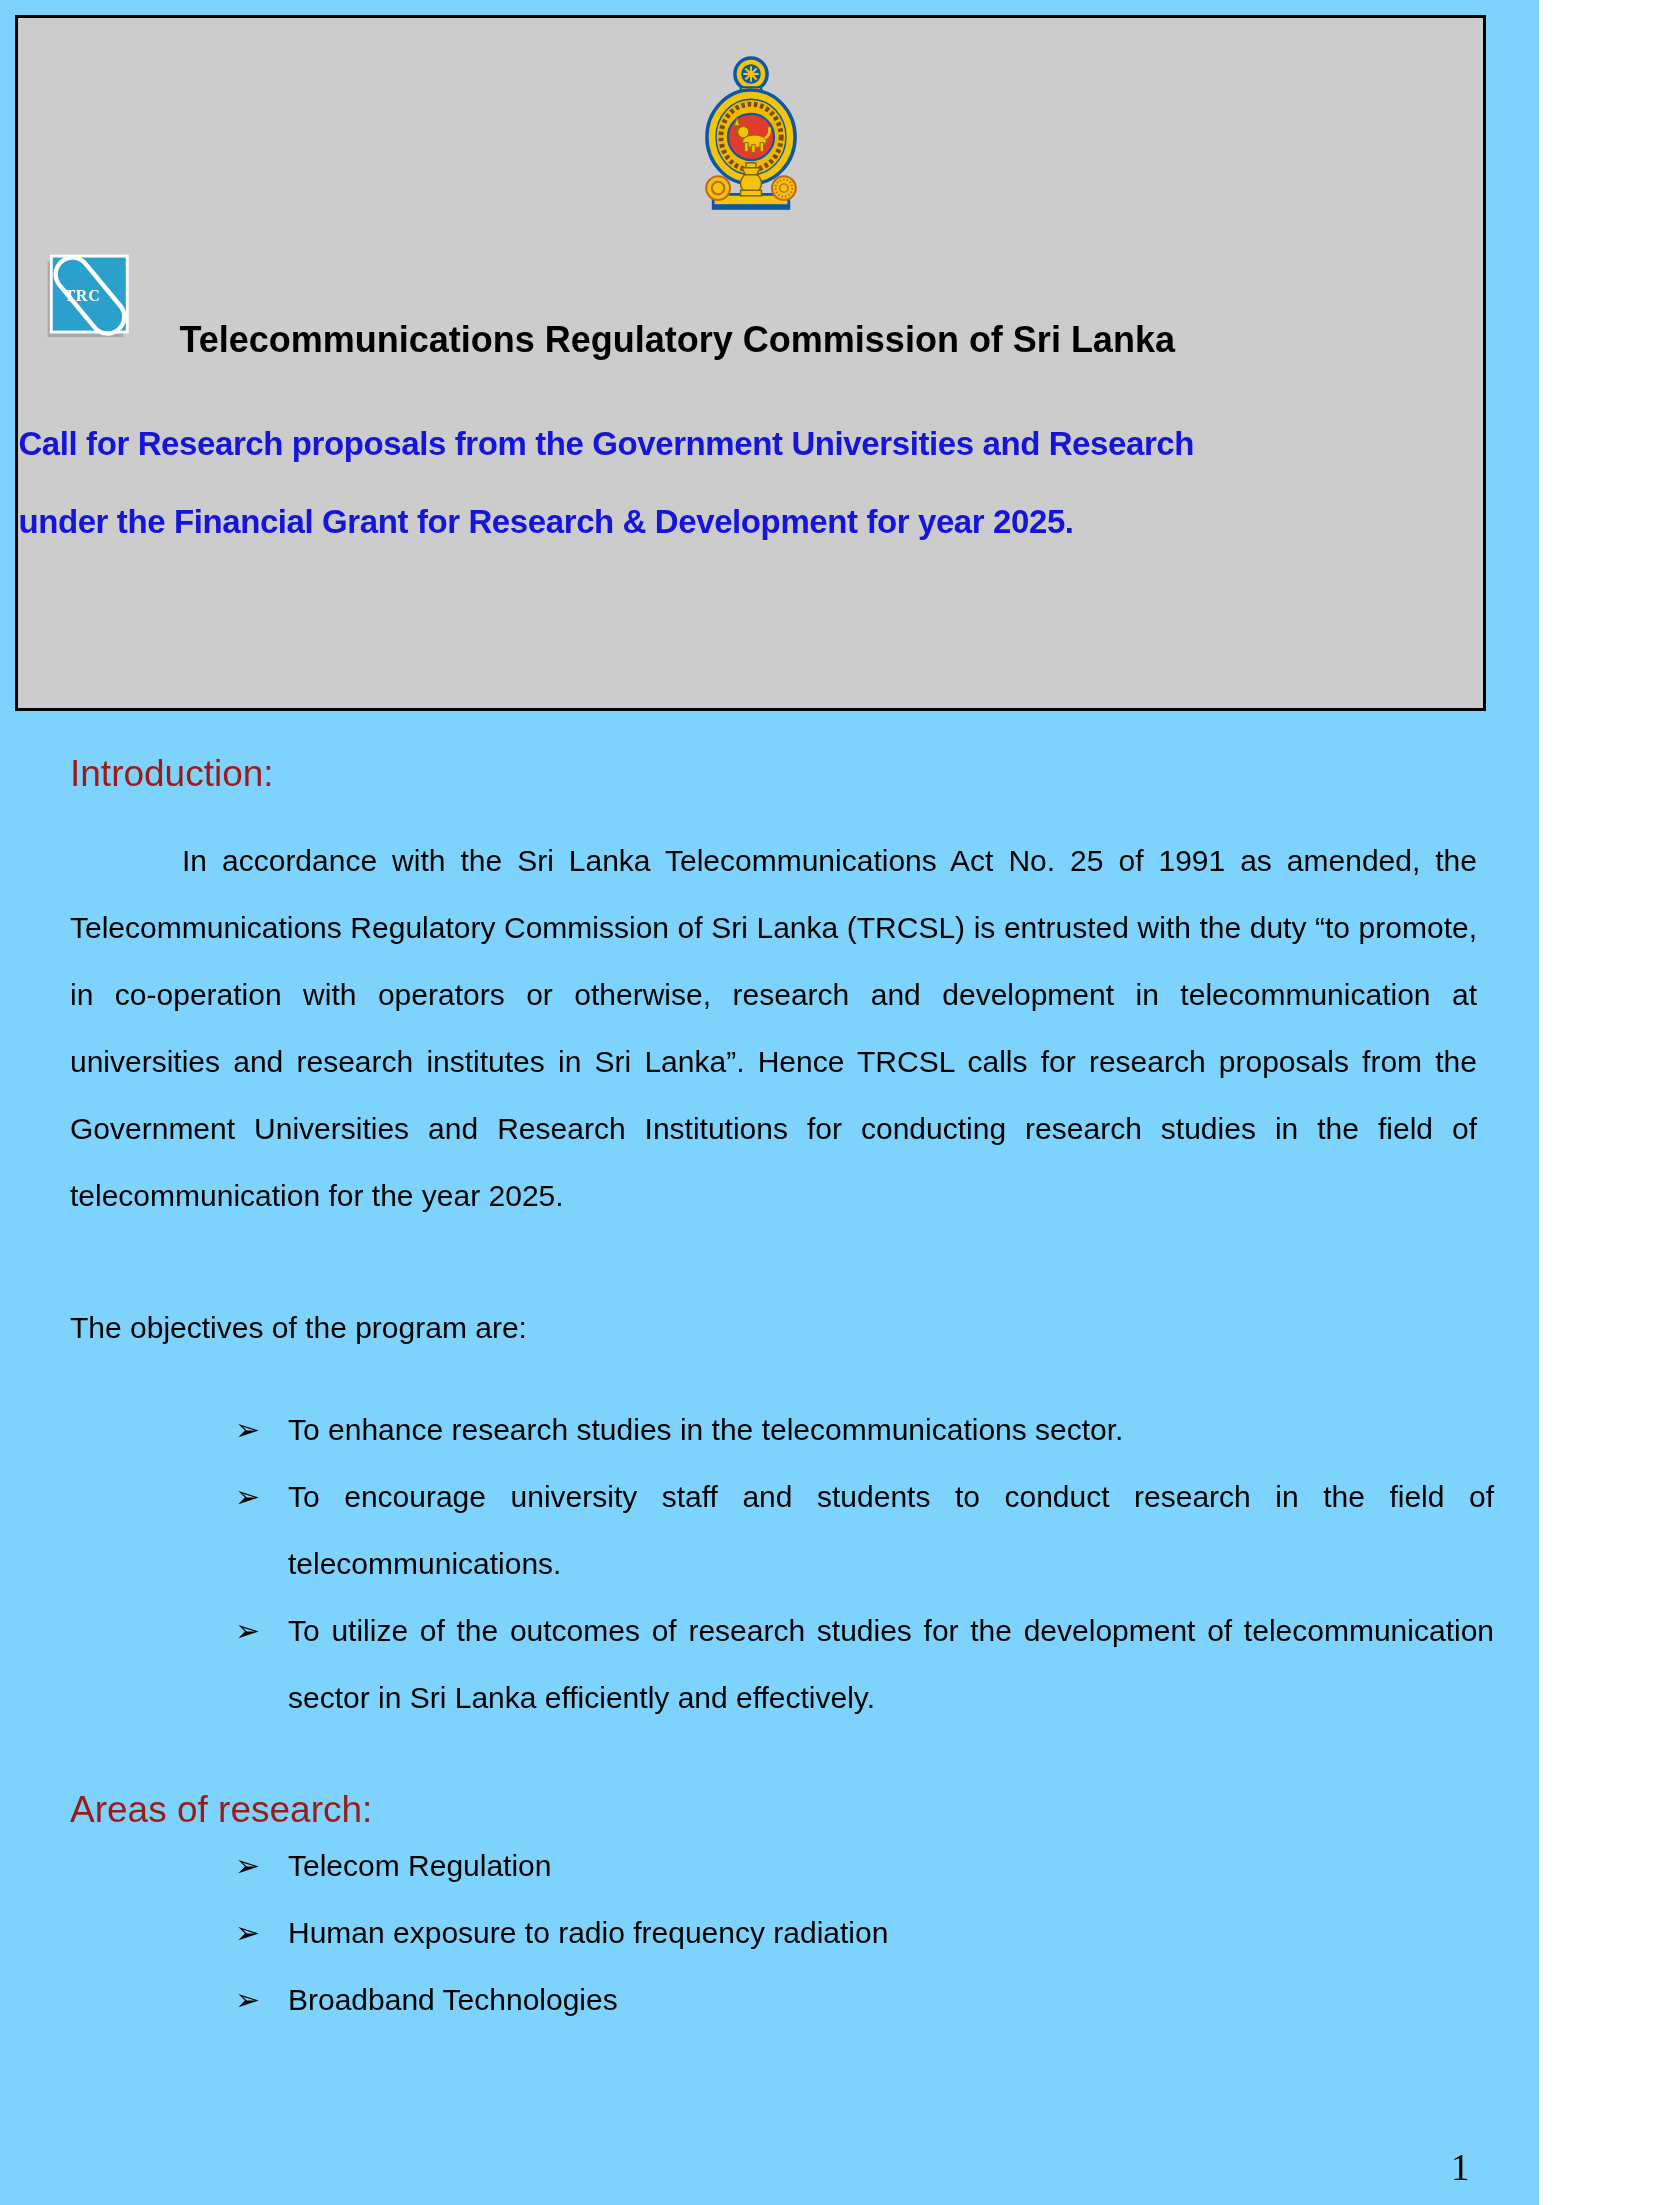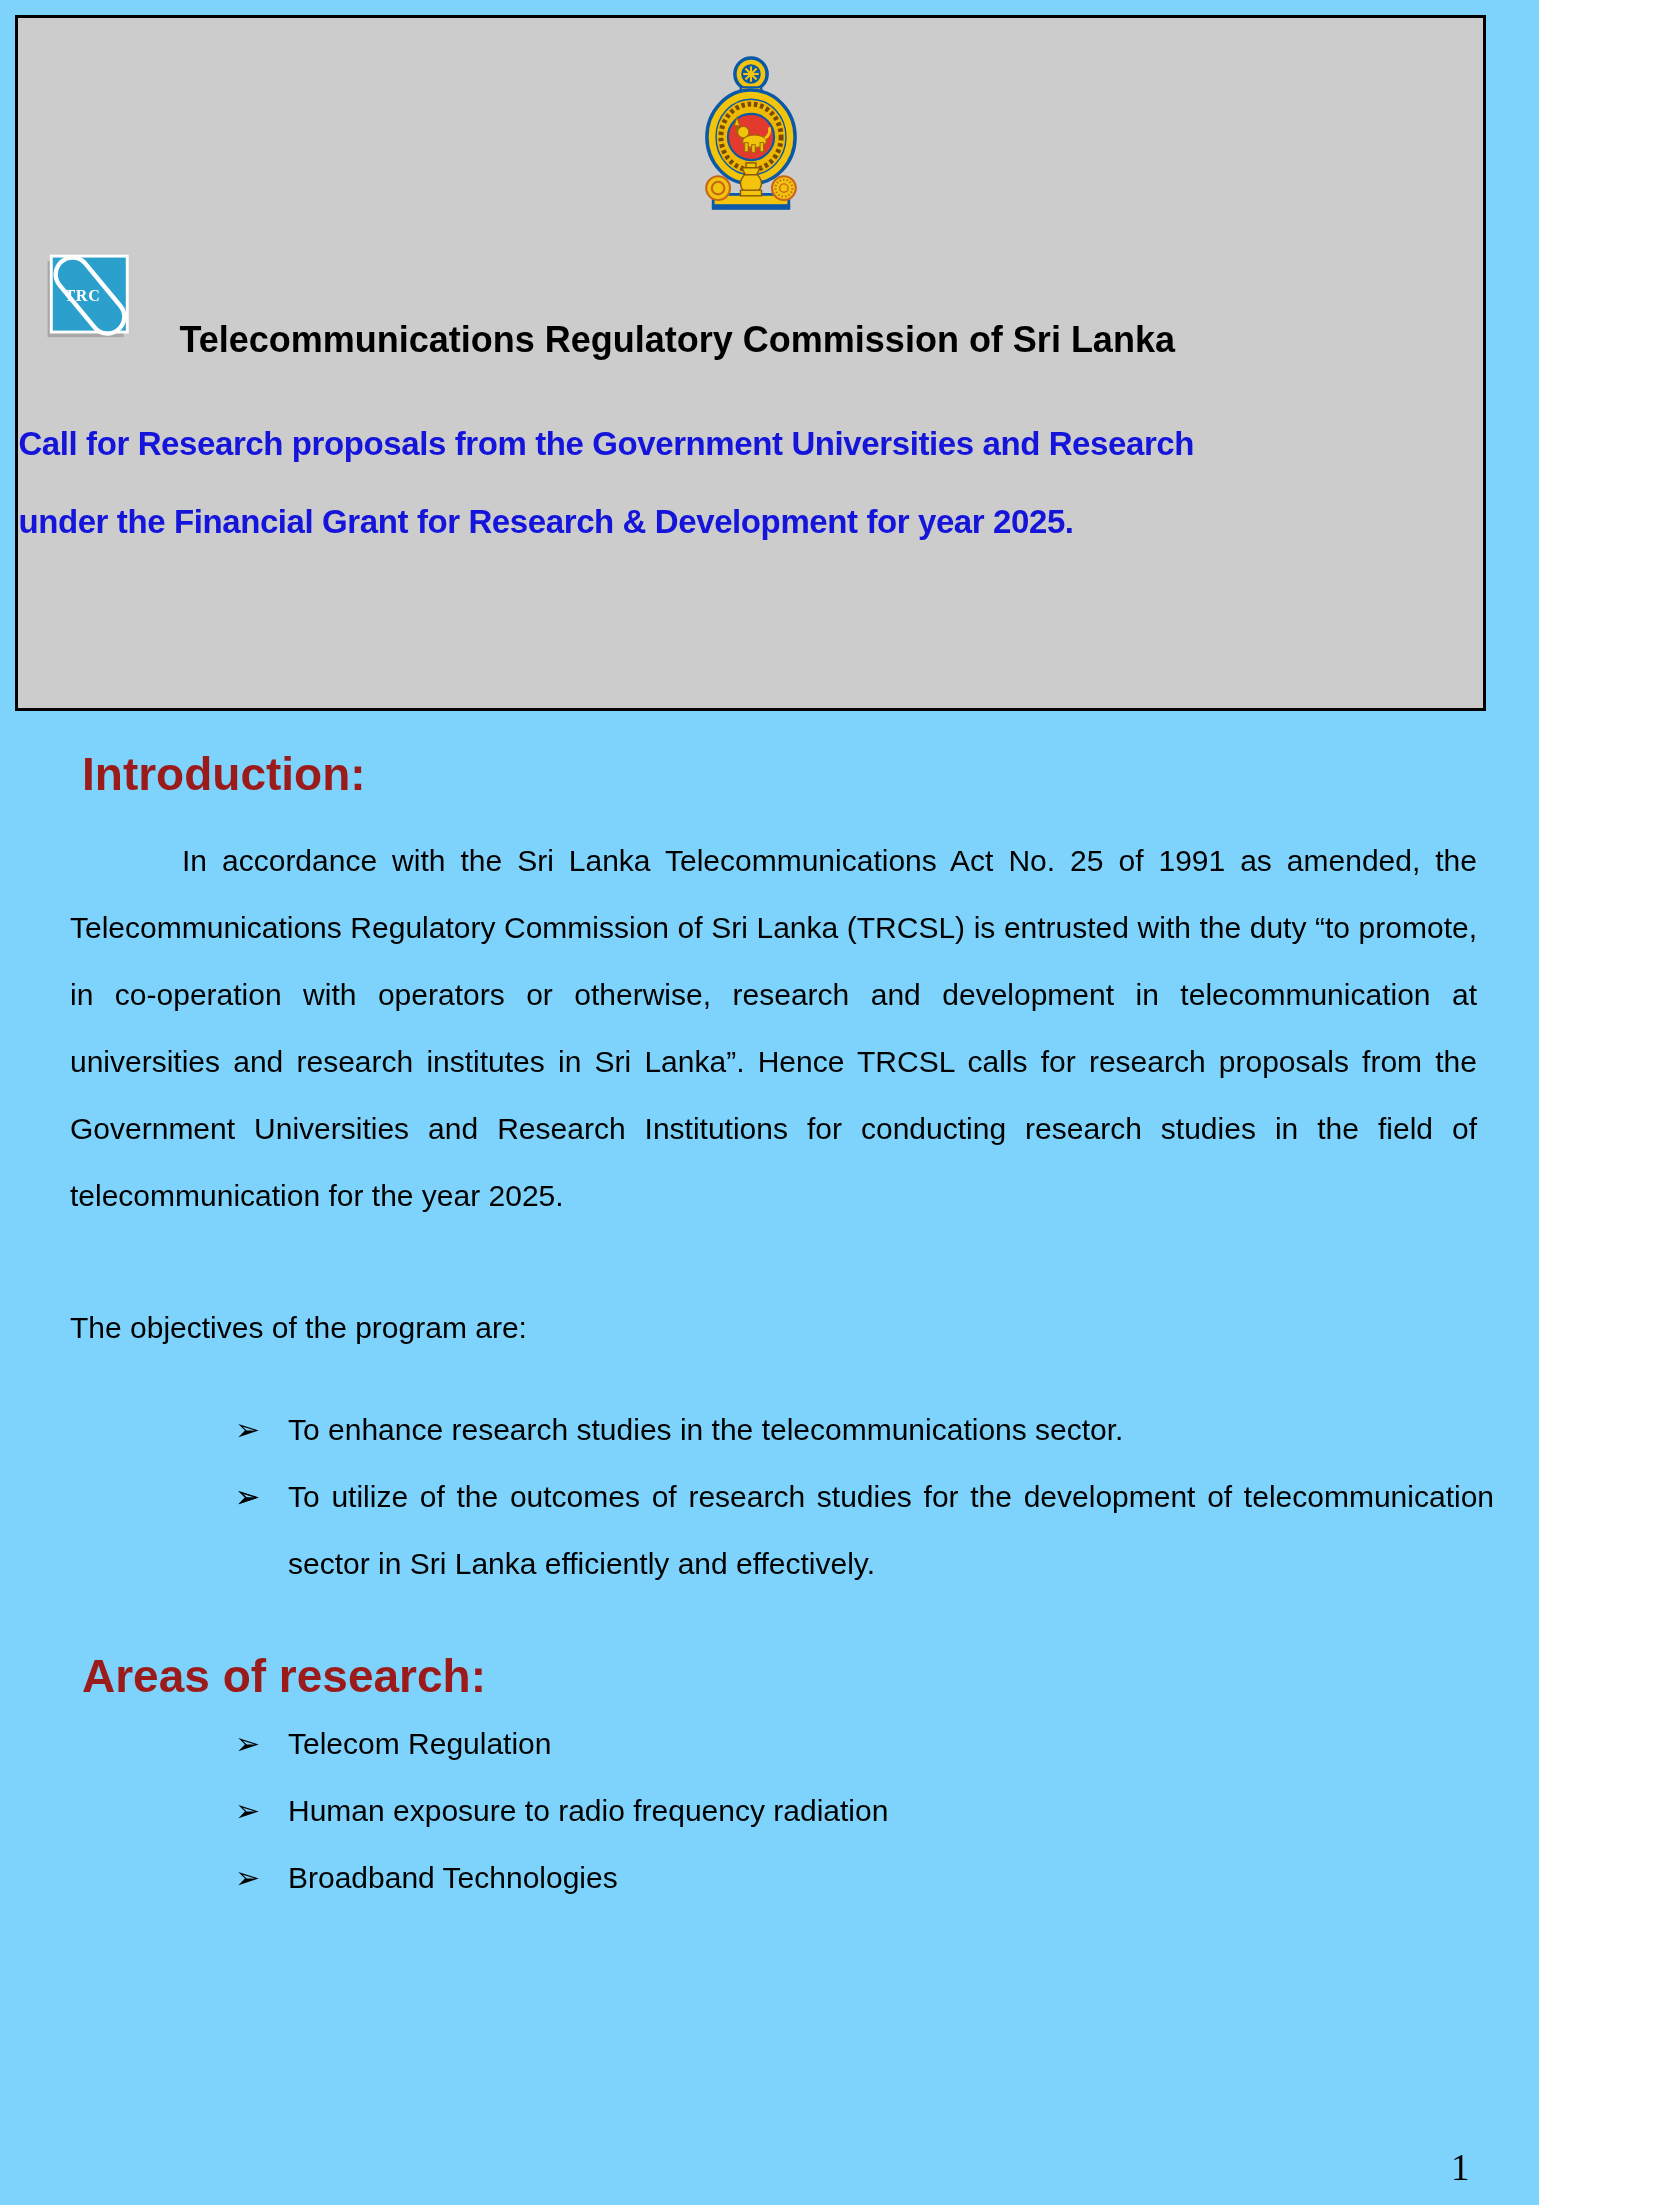--- a/index.html
+++ b/index.html
@@ -28,21 +28,21 @@
     line-height:41px;white-space:nowrap;letter-spacing:0px;color:#000;
   }
   .announcement{
     position:absolute;left:0;right:0;top:387px;text-align:left;
     color:var(--accent-blue);font-weight:bold;font-size:33px;line-height:78px;
     letter-spacing:-0.4px;
   }
   .ann-line{white-space:nowrap;}
   .doc-body{position:absolute;left:70px;top:739px;width:1424px;font-size:30px;line-height:67px;}
   h2.red-heading{
-    color:var(--heading-red);font-size:46px;font-weight:bold;margin:12px;line-height:44px;
+    color:var(--heading-red);font-size:37px;font-weight:normal;margin:0;line-height:44px;
   }
   h2.intro-heading{margin-top:13.2px;}
   .para{margin:31px 17px 0 0;text-align:justify;text-indent:112px;}
   .obj-intro{margin:65px 0 0 0;}
   ul.bullets{list-style:none;margin:0;padding:0 0 0 165px;}
   ul.objectives{margin-top:35px;}
   ul.areas-list{margin-top:0;}
   ul.bullets li{position:relative;padding-left:53px;text-align:justify;}
   ul.bullets .marker{position:absolute;left:0;top:0;color:#000;}
   h2.areas-heading{margin-top:57px;}
@@ -135,20 +135,21 @@
 
     <p class="obj-intro">The objectives of the program are:</p>
 
     <ul class="bullets objectives">
       <li>
         <span class="marker">➢</span>
         <span class="li-text">To enhance research studies in the telecommunications sector.</span>
       </li>
       <li>
         <span class="marker">➢</span>
+        <span class="li-text">To encourage university staff and students to conduct research in the field of telecommunications.</span>
       </li>
       <li>
         <span class="marker">➢</span>
         <span class="li-text">To utilize of the outcomes of research studies for the development of telecommunication sector in Sri Lanka efficiently and effectively.</span>
       </li>
     </ul>
 
     <h2 class="red-heading areas-heading">Areas of research:</h2>
 
 

